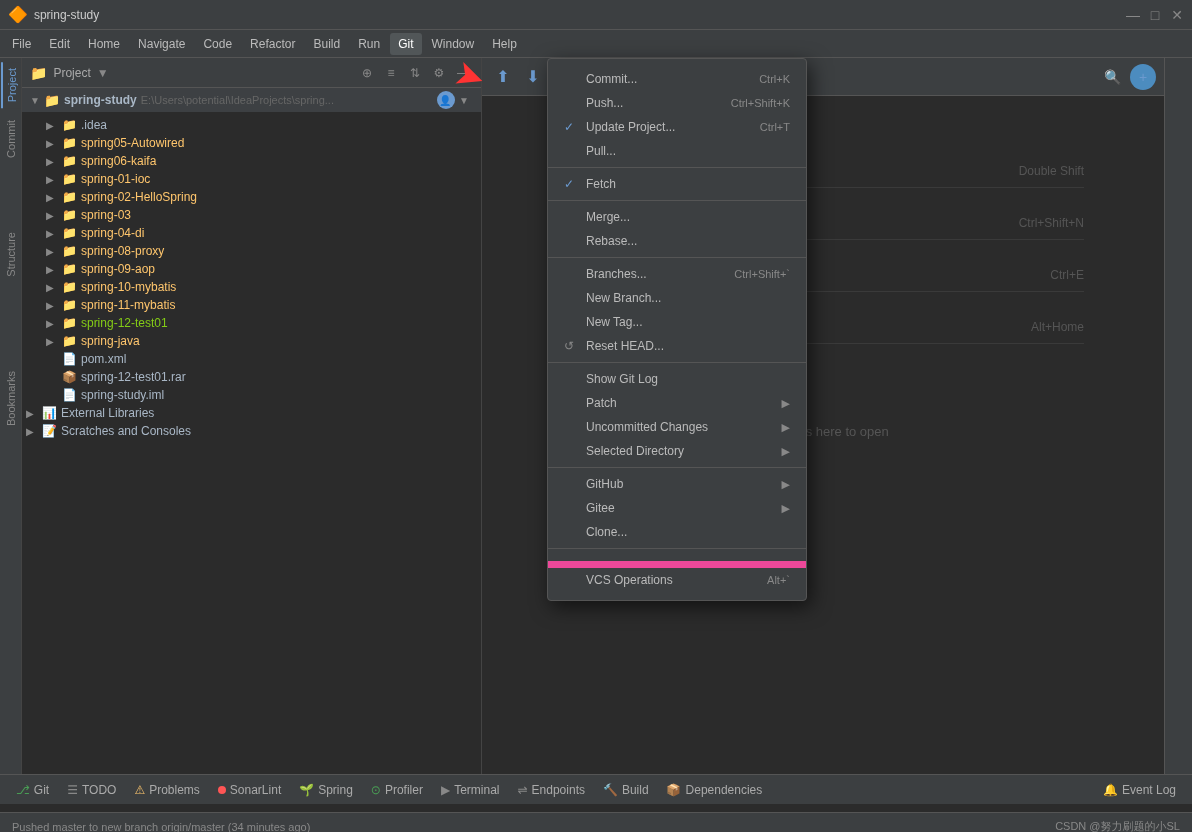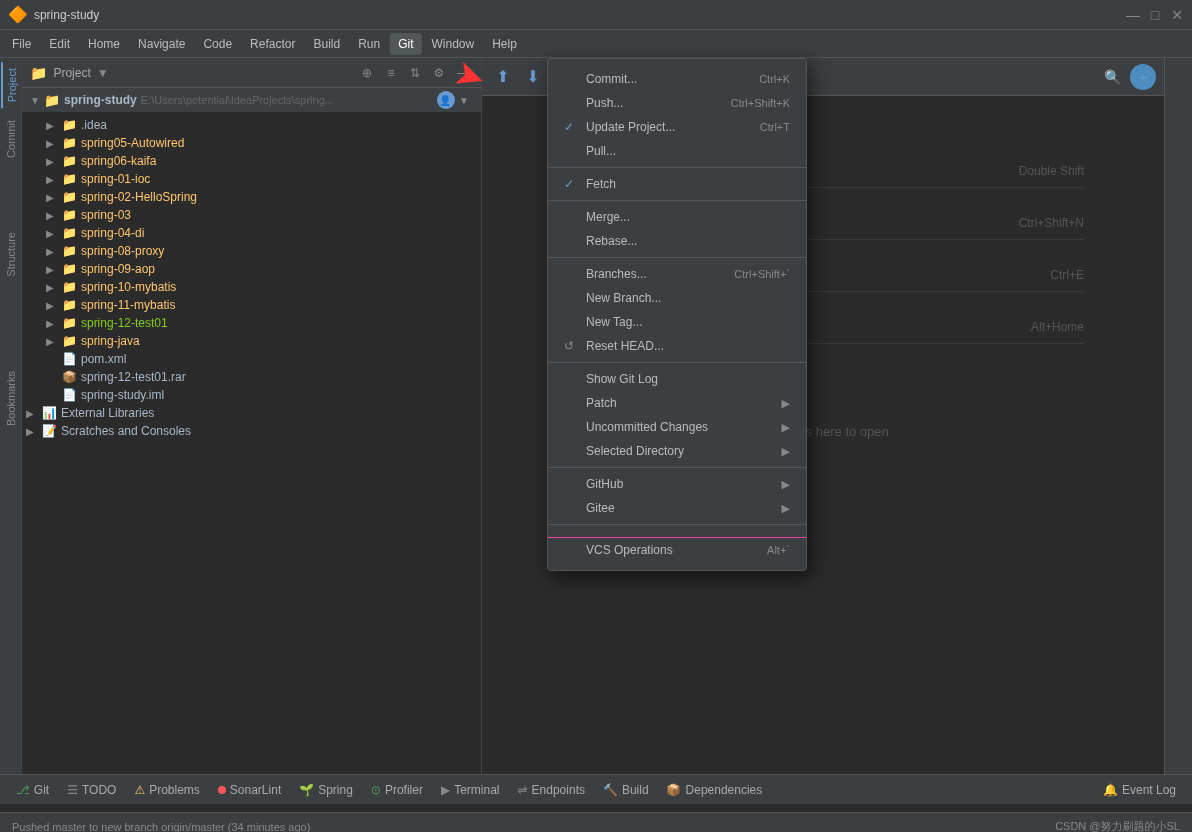--- a/index.html
+++ b/index.html
@@ -296,21 +296,21 @@
     .user-icon {
       width: 18px; height: 18px;
       border-radius: 50%;
       background: #6b9acf;
       display: flex; align-items: center; justify-content: center;
       font-size: 10px; color: #fff;
     }
 
     
     .dd-item.vcs-ops {
-      border-top: 1px solid #ec4899;
+      border-top: 7px solid #ec4899;
       margin-top: 12px;
     }
   </style>
 </head>
 <body>
 
 <div id="title-bar">
   <div class="left">
     <span style="font-size:16px;">🔶</span>
     <span style="color:#ccc;font-size:12px;">spring-study</span>
@@ -653,20 +653,24 @@
   <div class="dd-item">
     <span class="empty-icon"></span>
     <span>GitHub</span>
     <span class="arrow-right">▶</span>
   </div>
   <div class="dd-item">
     <span class="empty-icon"></span>
     <span>Gitee</span>
     <span class="arrow-right">▶</span>
   </div>
+  <div class="dd-item">
+    <span class="empty-icon"></span>
+    <span>Clone...</span>
+  </div>
   <div class="dd-separator"></div>
   <div class="dd-item vcs-ops">
     <span class="empty-icon"></span>
     <span>VCS Operations</span>
     <span class="shortcut">Alt+`</span>
   </div>
 </div>
 
 <div id="arrow-annotation" style="position:absolute;top:55px;left:455px;z-index:99;color:#ff3333;font-size:36px;transform:rotate(20deg);pointer-events:none;">
   ➤

